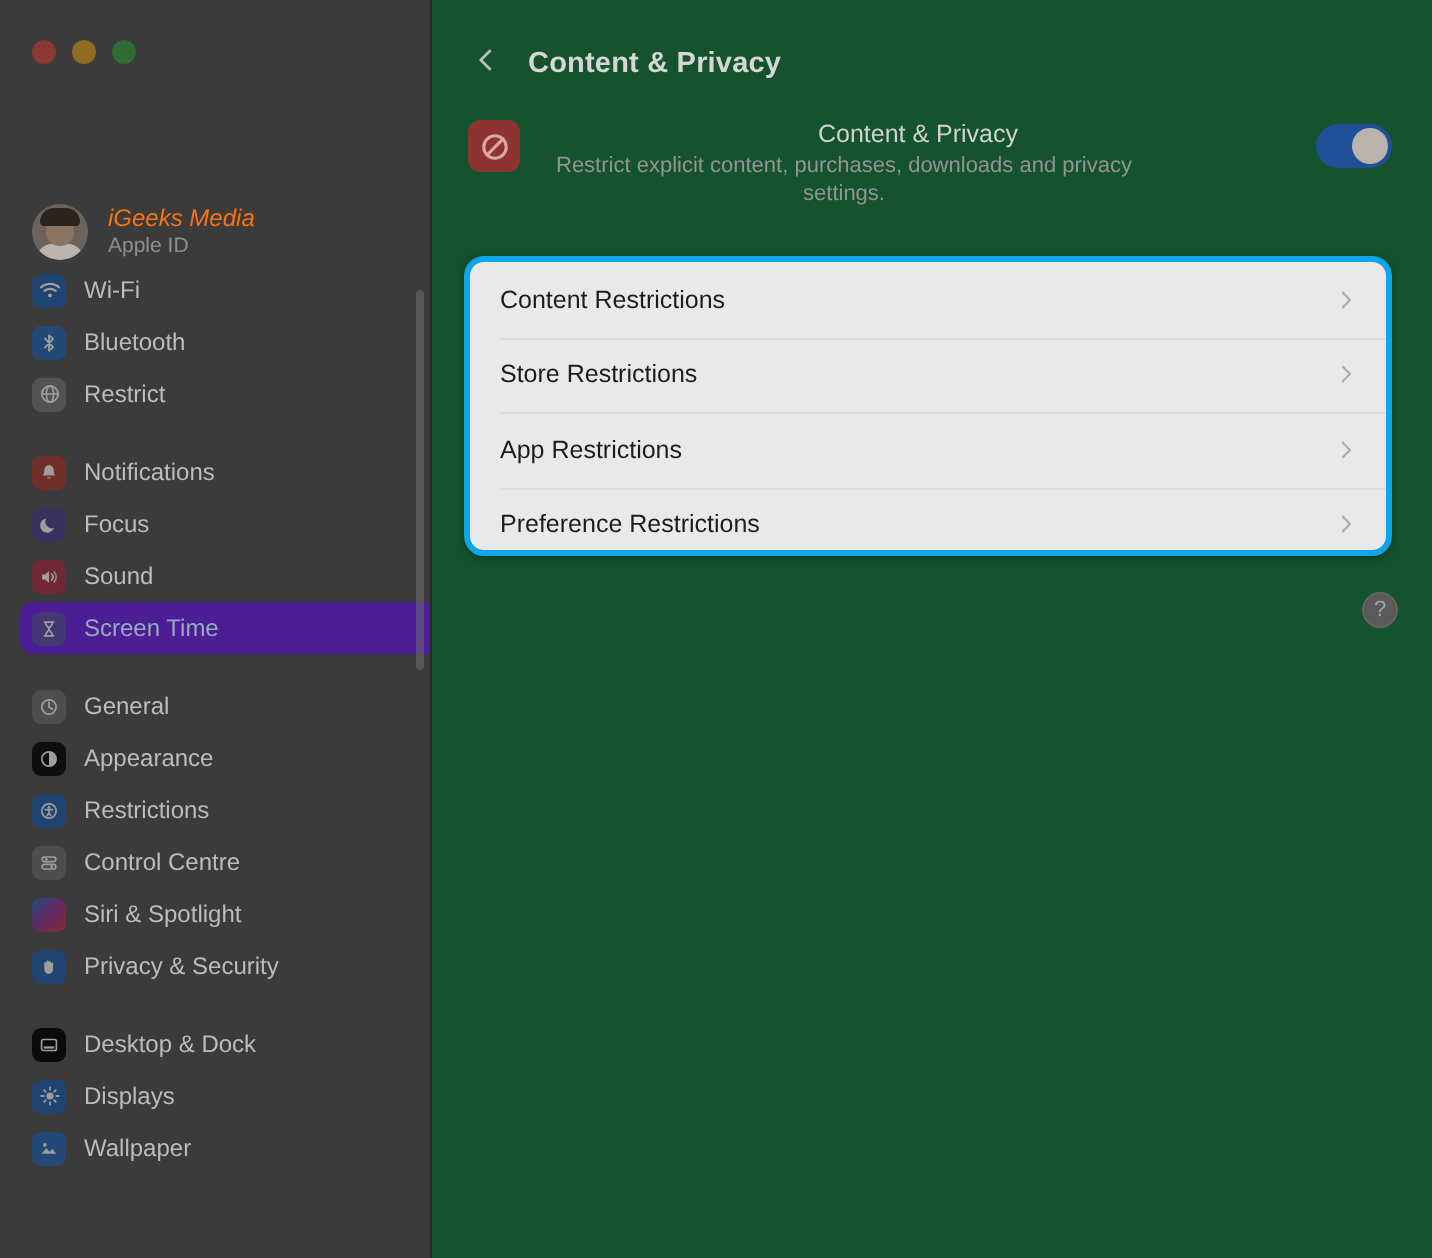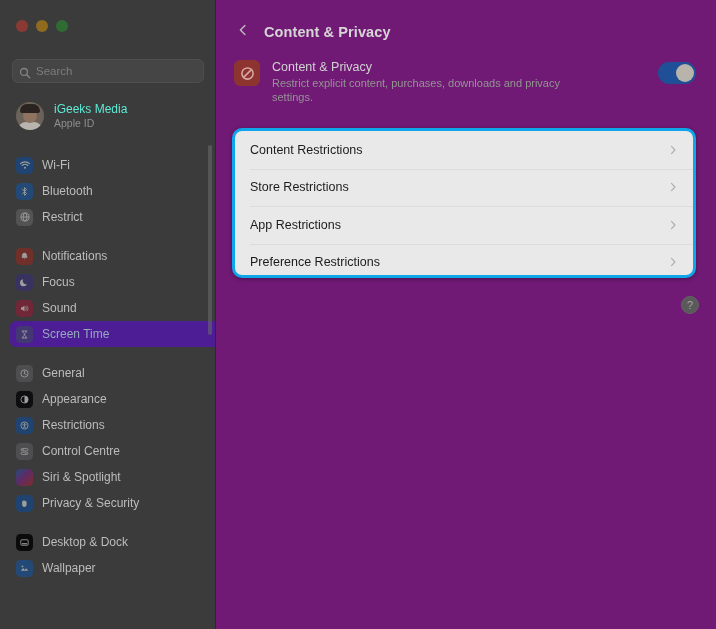--- a/index.html
+++ b/index.html
@@ -49,24 +49,24 @@
     width:28px; height:28px; border-radius:50%; flex:none;
     background:#6b6259; overflow:hidden; position:relative;
   }
   .avatar .hair { position:absolute; left:4px; top:2px; width:20px; height:9px;
     border-radius:10px 10px 3px 3px; background:#2b2320; }
   .avatar .skin { position:absolute; left:7px; top:7px; width:14px; height:14px;
     border-radius:7px; background:#8d7360; }
   .avatar .shirt { position:absolute; left:2px; bottom:0; width:24px; height:8px;
     border-radius:8px 8px 0 0; background:#b9b4ae; }
   .acct-text { display:flex; flex-direction:column; gap:1px; min-width:0; }
-  .acct-name { font-size:12px; color:#5eead4; line-height:14px; }
+  .acct-name { font-size:12px; color:#f97316; line-height:14px;font-style:italic; }
   .acct-sub { font-size:10.5px; color:#8f8f8f; line-height:13px; }
 
-  .nav { position:absolute; left:0; top:152px; width:236px; }
+  .nav { position:absolute; left:0; top:132px; width:236px; }
   .nav-group { padding:0 10px; }
   .nav-sep { height:13px; }
   .nav-item {
     height:26px; display:flex; align-items:center; gap:9px;
     padding:0 6px; border-radius:6px; cursor:default;
   }
   .nav-item.selected { background:#4c1d95; }
   .nav-label { font-size:12px; color:#bcbcbc; white-space:nowrap; }
   .nav-item.selected .nav-label { color:#97a9bd; }
 
@@ -90,21 +90,22 @@
   .ico.blackdd { background:#121214; }
 
   .scrollbar {
     position:absolute; right:3px; top:145px; width:4px; height:190px;
     background:#6d6d6d; border-radius:2px; opacity:.55;
   }
 
   
   .main {
     position:absolute; left:216px; top:0; width:500px; height:629px;
-    background:#701a75;
+    background:#14532d;
+    text-align:center;
   }
   .toolbar { position:absolute; left:0; top:14px; width:100%; height:36px;
     display:flex; align-items:center; padding-left:18px; gap:12px; }
   .back-btn {
     width:18px; height:20px; display:flex; align-items:center; justify-content:center;
     cursor:default;
   }
   .title { font-size:14.5px; font-weight:bold; color:#d6d6d6; letter-spacing:.1px; }
 
   .cp-row {
@@ -163,31 +164,20 @@
 <div class="window">
 
   <div class="sidebar">
 
     <div class="traffic">
       <div class="light red"></div>
       <div class="light yellow"></div>
       <div class="light green"></div>
     </div>
 
-    <div class="search-wrap">
-      <div class="search-box">
-        <span class="search-icon">
-          <svg viewBox="0 0 16 16" width="12" height="12">
-            <circle cx="6.6" cy="6.6" r="4.6" fill="none" stroke="#b9b9b9" stroke-width="1.7"></circle>
-            <line x1="10.2" y1="10.2" x2="14.2" y2="14.2" stroke="#b9b9b9" stroke-width="1.8" stroke-linecap="round"></line>
-          </svg>
-        </span>
-        <input class="search-input" type="text" placeholder="Search" style="">
-      </div>
-    </div>
 
     <div class="account">
       <div class="avatar">
         <div class="shirt"></div>
         <div class="skin"></div>
         <div class="hair"></div>
       </div>
       <div class="acct-text">
         <span class="acct-name">iGeeks Media</span>
         <span class="acct-sub">Apple ID</span>
@@ -327,20 +317,38 @@
 
       <div class="nav-group">
         <div class="nav-item">
           <span class="ico blackdd">
             <svg viewBox="0 0 16 16" width="11" height="11">
               <rect x="2.6" y="4" width="10.8" height="8" rx="1.3" fill="none" stroke="#fff" stroke-width="1.2"></rect>
               <rect x="4.2" y="9" width="7.6" height="1.6" fill="#fff"></rect>
             </svg>
           </span>
           <span class="nav-label">Desktop &amp; Dock</span>
+        </div>
+        <div class="nav-item">
+          <span class="ico blue">
+            <svg viewBox="0 0 16 16" width="12" height="12">
+              <circle cx="8" cy="8" r="2.4" fill="#fff"></circle>
+              <g stroke="#fff" stroke-width="1.2" stroke-linecap="round">
+                <line x1="8" y1="2.2" x2="8" y2="3.8"></line>
+                  <line x1="8" y1="12.2" x2="8" y2="13.8"></line>
+                <line x1="2.2" y1="8" x2="3.8" y2="8"></line>
+                  <line x1="12.2" y1="8" x2="13.8" y2="8"></line>
+                <line x1="4.1" y1="4.1" x2="5.2" y2="5.2"></line>
+                  <line x1="10.8" y1="10.8" x2="11.9" y2="11.9"></line>
+                <line x1="11.9" y1="4.1" x2="10.8" y2="5.2"></line>
+                  <line x1="5.2" y1="10.8" x2="4.1" y2="11.9"></line>
+              </g>
+            </svg>
+          </span>
+          <span class="nav-label">Displays</span>
         </div>
         <div class="nav-item">
           <span class="ico blue2">
             <svg viewBox="0 0 16 16" width="11" height="11">
               <path d="M2.6 11.4 6 7.4l2.4 2.6 2-2.2 2.9 3.6z" fill="#fff"></path>
               <circle cx="5" cy="5" r="1.3" fill="#fff"></circle>
             </svg>
           </span>
           <span class="nav-label">Wallpaper</span>
         </div>

